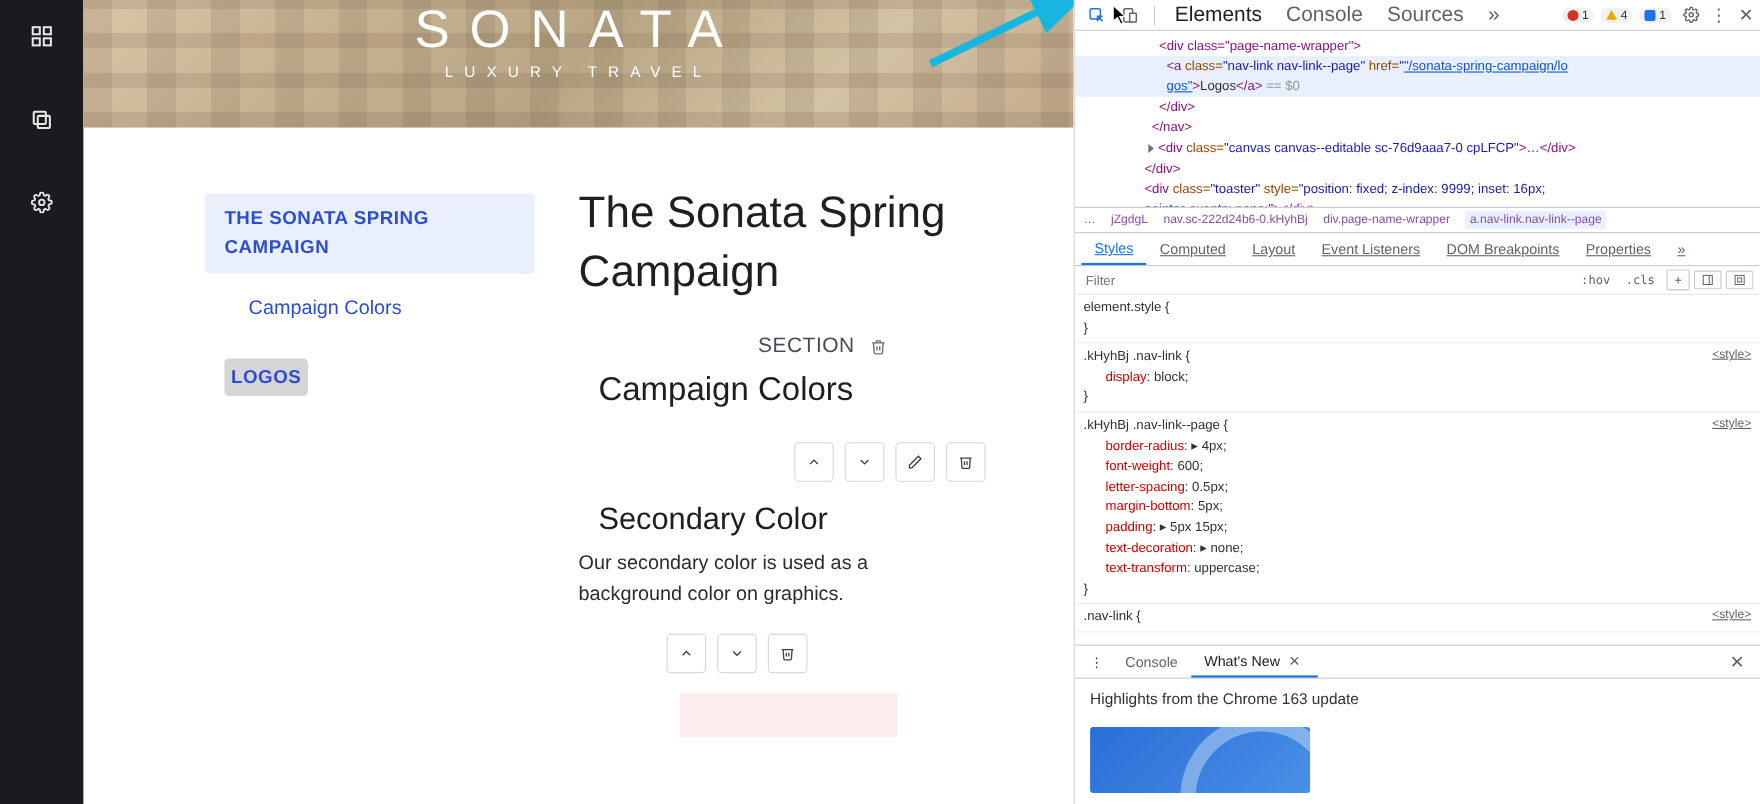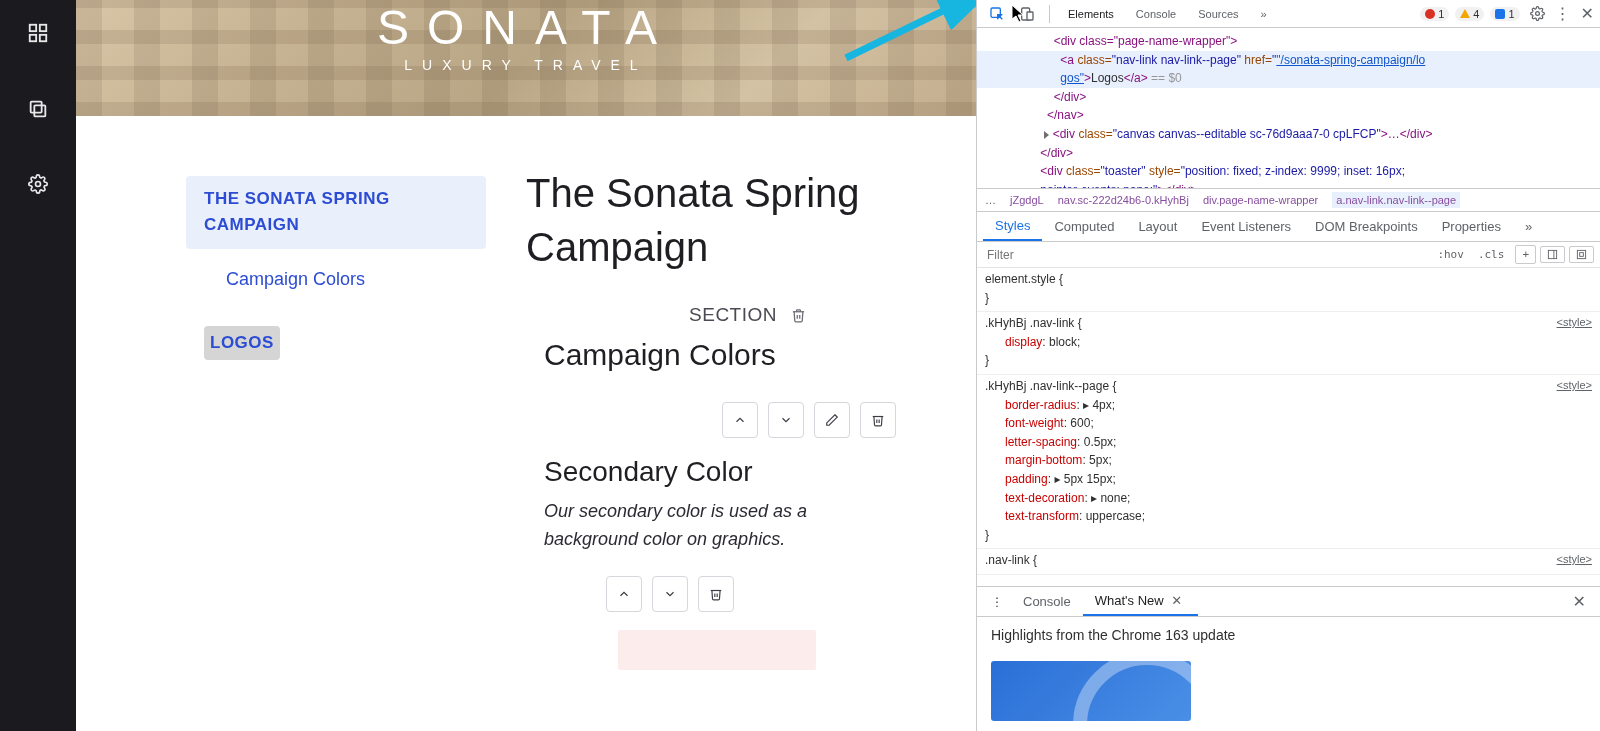--- a/index.html
+++ b/index.html
@@ -31,33 +31,33 @@
   .nav-link-page.highlighted { background: #d5d5d5; display:inline-block; padding: 4px 6px; margin-left: 18px; }
   
   .page-main { flex: 1; padding: 0 40px; }
   .page-title { font-size: 40px; font-weight: 500; color: #1e1e23; line-height: 1.35; margin-bottom: 30px;}
   .section-label-row { display:flex; align-items:center; justify-content:flex-end; gap:14px; padding-right:130px; margin-bottom:12px;}
   .section-label { font-size: 19px; color: #4a4a55; letter-spacing: 0.5px; font-weight:500;}
   .section-title { font-size: 30px; font-weight: 500; color: #1e1e23; margin-bottom: 30px; margin-left: 18px;}
   .control-row { display: flex; justify-content: flex-end; gap: 10px; padding-right: 40px; margin-bottom: 18px;}
   .ctl-btn { width: 36px; height: 36px; border: 1px solid #d6d6dc; border-radius: 4px; background: #fff; display:flex; align-items:center; justify-content:center; cursor:pointer; color:#3c3c46;}
   .sub-heading { font-size: 28px; font-weight: 500; color: #1e1e23; margin-bottom: 10px; margin-left: 18px;}
-  .body-text { font-size: 18px; color: #2a2a32; line-height: 1.55; margin-left: 18px; max-width: 330px; font-style: italic;}
+  .body-text { font-size: 18px; color: #2a2a32; line-height: 1.55; max-width: 330px;}
   .swatch { margin-top: 18px; margin-left: 92px; width: 198px; height: 40px; background: #fdecec; border-radius: 2px;}
   
   
   .annotation-arrow { position: absolute; top: -22px; right: -40px; z-index: 50; pointer-events:none;}
   
   
   .devtools { width: 624px; border-left: 1px solid #cacacc; background: #fff; display: flex; flex-direction: column; font-family: "Segoe UI", Arial, sans-serif; font-size: 12px; color: #303030;}
   .dt-toolbar { height: 28px; border-bottom: 1px solid #cacacc; display: flex; align-items: center; padding: 0 6px; gap: 2px;}
   .dt-toolbar .tbtn { padding: 4px 6px; display:flex; align-items:center; justify-content:center; cursor:pointer; border-radius:2px;}
   .dt-toolbar .tbtn.active { color: #1a73e8; }
   .dt-toolbar .sep { width:1px; height: 18px; background:#cacacc; margin: 0 6px;}
-  .dt-tab { padding: 4px 10px; color: #5f6368; cursor:pointer; font-size: 11px;}
+  .dt-tab { padding: 4px 10px; color: #5f6368; cursor:pointer; font-size: 19px;}
   .dt-tab.active { color: #202124; }
   .dt-badges { margin-left: auto; display:flex; align-items:center; gap:6px;}
   .badge { display:inline-flex; align-items:center; gap:3px; font-size:11px; padding:1px 5px; border-radius:8px; background:#f1f1f1;}
   .badge.err::before{content:"";width:10px;height:10px;background:#d93025;border-radius:50%;display:inline-block;}
   .badge.warn::before{content:"";width:0;height:0;border-left:5px solid transparent;border-right:5px solid transparent;border-bottom:9px solid #f2a600;display:inline-block;}
   .badge.info::before{content:"";width:10px;height:10px;background:#1a73e8;border-radius:2px;display:inline-block;}
   .dt-right-icons { display:flex; gap:10px; margin-left:8px; align-items:center;}
   
   .dom-tree { font-family: Menlo, Consolas, monospace; font-size: 12px; padding: 4px 0 8px 0; line-height: 1.55; overflow:hidden; flex-shrink:0; height: 160px;}
   .dom-line { white-space: pre; padding-left: 10px;}
@@ -69,21 +69,21 @@
   .t-link { color: #1155cc; text-decoration: underline; }
   .t-gray { color: #969696; }
   .tri { display:inline-block; width:0;height:0;border-top:4px solid transparent;border-bottom:4px solid transparent;border-left:5px solid #6e6e6e; margin-right:4px; vertical-align:middle;}
   
   .breadcrumb { height: 24px; border-top: 1px solid #cacacc; border-bottom: 1px solid #cacacc; display:flex; align-items:center; font-size: 11px; padding: 0 8px; gap: 14px; font-family: Menlo, Consolas, monospace; overflow:hidden; white-space:nowrap;}
   .breadcrumb span { color: #884ea0; cursor:pointer;}
   .breadcrumb span.sel { background:#e8f0fe; padding:2px 4px;}
   .breadcrumb .dots{color:#5f6368;}
   
   .styles-tabs { height: 30px; border-bottom: 1px solid #cacacc; display:flex; align-items:center; padding: 0 6px; gap: 0;}
-  .styles-tab { padding: 6px 12px; font-size: 13px; color:#5f6368; cursor:pointer;}
+  .styles-tab { padding: 6px 12px; font-size: 13px; color:#5f6368; cursor:pointer;text-decoration:underline;}
   .styles-tab.active { color:#1a73e8; border-bottom: 2px solid #1a73e8; }
   .filter-row { height: 26px; border-bottom: 1px solid #e3e3e3; display:flex; align-items:center; padding: 0 6px;}
   .filter-input { border:none; outline:none; font-size:12px; color:#8a8a8a; flex:1; padding: 2px 4px;}
   .filter-ctl { font-family: Menlo, Consolas, monospace; font-size: 11px; color:#5f6368; padding: 2px 6px; border:1px solid transparent; cursor:pointer;}
   .filter-ctl.box { border:1px solid #cacacc; border-radius:2px; margin-left:4px;}
   
   .styles-body { flex:1; overflow:auto; font-family: Menlo, Consolas, monospace; font-size:12px; line-height:1.55;}
   .rule { border-bottom: 1px solid #eee; padding: 2px 8px 4px 8px; position:relative;}
   .rule .src { position:absolute; right:8px; top:2px; color:#5f6368; text-decoration:underline; font-size:11px;}
   .sel-txt { color:#303030;}

